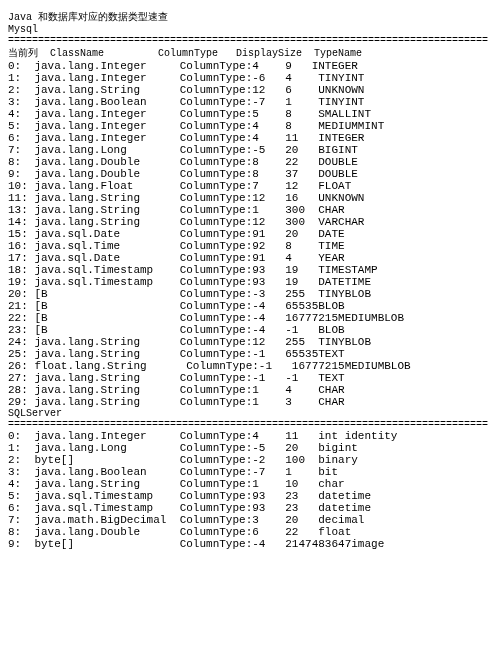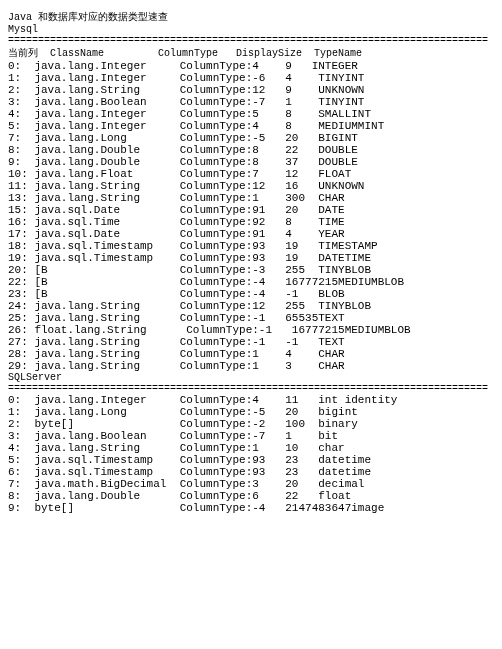--- a/index.html
+++ b/index.html
@@ -28,36 +28,39 @@
 
 <pre><span>Java 和数据库对应的数据类型速查</span>
 <span>Mysql</span>
 <span>================================================================================</span>
 <span><span>当前列</span>  <span>ClassName</span>         <span>ColumnType</span>   <span>DisplaySize</span>  <span>TypeName</span></span>
 </pre>
 
 <div id="mysql-rows">
     <pre style="font-family: &quot;Courier New&quot;, Courier, monospace; font-size: 11px; margin: 0px;">0:  java.lang.Integer     ColumnType:4    9   INTEGER</pre>
     <pre style="font-family: &quot;Courier New&quot;, Courier, monospace; font-size: 11px; margin: 0px;">1:  java.lang.Integer     ColumnType:-6   4    TINYINT</pre>
-    <pre style="font-family: &quot;Courier New&quot;, Courier, monospace; font-size: 11px; margin: 0px;">2:  java.lang.String      ColumnType:12   9    UNKNOWN</pre>
+    <pre style="font-family: &quot;Courier New&quot;, Courier, monospace; font-size: 11px; margin: 0px;">2:  java.lang.String      ColumnType:12   6    UNKNOWN</pre>
     <pre style="font-family: &quot;Courier New&quot;, Courier, monospace; font-size: 11px; margin: 0px;">3:  java.lang.Boolean     ColumnType:-7   1    TINYINT</pre>
     <pre style="font-family: &quot;Courier New&quot;, Courier, monospace; font-size: 11px; margin: 0px;">4:  java.lang.Integer     ColumnType:5    8    SMALLINT</pre>
     <pre style="font-family: &quot;Courier New&quot;, Courier, monospace; font-size: 11px; margin: 0px;">5:  java.lang.Integer     ColumnType:4    8    MEDIUMMINT</pre>
+    <pre style="font-family: &quot;Courier New&quot;, Courier, monospace; font-size: 11px; margin: 0px;">6:  java.lang.Integer     ColumnType:4    11   INTEGER</pre>
     <pre style="font-family: &quot;Courier New&quot;, Courier, monospace; font-size: 11px; margin: 0px;">7:  java.lang.Long        ColumnType:-5   20   BIGINT</pre>
     <pre style="font-family: &quot;Courier New&quot;, Courier, monospace; font-size: 11px; margin: 0px;">8:  java.lang.Double      ColumnType:8    22   DOUBLE</pre>
     <pre style="font-family: &quot;Courier New&quot;, Courier, monospace; font-size: 11px; margin: 0px;">9:  java.lang.Double      ColumnType:8    37   DOUBLE</pre>
     <pre style="font-family: &quot;Courier New&quot;, Courier, monospace; font-size: 11px; margin: 0px;">10: java.lang.Float       ColumnType:7    12   FLOAT</pre>
     <pre style="font-family: &quot;Courier New&quot;, Courier, monospace; font-size: 11px; margin: 0px;">11: java.lang.String      ColumnType:12   16   UNKNOWN</pre>
     <pre style="font-family: &quot;Courier New&quot;, Courier, monospace; font-size: 11px; margin: 0px;">13: java.lang.String      ColumnType:1    300  CHAR</pre>
+    <pre style="font-family: &quot;Courier New&quot;, Courier, monospace; font-size: 11px; margin: 0px;">14: java.lang.String      ColumnType:12   300  VARCHAR</pre>
     <pre style="font-family: &quot;Courier New&quot;, Courier, monospace; font-size: 11px; margin: 0px;">15: java.sql.Date         ColumnType:91   20   DATE</pre>
     <pre style="font-family: &quot;Courier New&quot;, Courier, monospace; font-size: 11px; margin: 0px;">16: java.sql.Time         ColumnType:92   8    TIME</pre>
     <pre style="font-family: &quot;Courier New&quot;, Courier, monospace; font-size: 11px; margin: 0px;">17: java.sql.Date         ColumnType:91   4    YEAR</pre>
     <pre style="font-family: &quot;Courier New&quot;, Courier, monospace; font-size: 11px; margin: 0px;">18: java.sql.Timestamp    ColumnType:93   19   TIMESTAMP</pre>
     <pre style="font-family: &quot;Courier New&quot;, Courier, monospace; font-size: 11px; margin: 0px;">19: java.sql.Timestamp    ColumnType:93   19   DATETIME</pre>
     <pre style="font-family: &quot;Courier New&quot;, Courier, monospace; font-size: 11px; margin: 0px;">20: [B                    ColumnType:-3   255  TINYBLOB</pre>
+    <pre style="font-family: &quot;Courier New&quot;, Courier, monospace; font-size: 11px; margin: 0px;">21: [B                    ColumnType:-4   65535BLOB</pre>
     <pre style="font-family: &quot;Courier New&quot;, Courier, monospace; font-size: 11px; margin: 0px;">22: [B                    ColumnType:-4   16777215MEDIUMBLOB</pre>
     <pre style="font-family: &quot;Courier New&quot;, Courier, monospace; font-size: 11px; margin: 0px;">23: [B                    ColumnType:-4   -1   BLOB</pre>
     <pre style="font-family: &quot;Courier New&quot;, Courier, monospace; font-size: 11px; margin: 0px;">24: java.lang.String      ColumnType:12   255  TINYBLOB</pre>
     <pre style="font-family: &quot;Courier New&quot;, Courier, monospace; font-size: 11px; margin: 0px;">25: java.lang.String      ColumnType:-1   65535TEXT</pre>
     <pre style="font-family: &quot;Courier New&quot;, Courier, monospace; font-size: 11px; margin: 0px;">26: float.lang.String      ColumnType:-1   16777215MEDIUMBLOB</pre>
     <pre style="font-family: &quot;Courier New&quot;, Courier, monospace; font-size: 11px; margin: 0px;">27: java.lang.String      ColumnType:-1   -1   TEXT</pre>
     <pre style="font-family: &quot;Courier New&quot;, Courier, monospace; font-size: 11px; margin: 0px;">28: java.lang.String      ColumnType:1    4    CHAR</pre>
     <pre style="font-family: &quot;Courier New&quot;, Courier, monospace; font-size: 11px; margin: 0px;">29: java.lang.String      ColumnType:1    3    CHAR</pre>
   </div>
 <pre><span>SQLServer</span>

